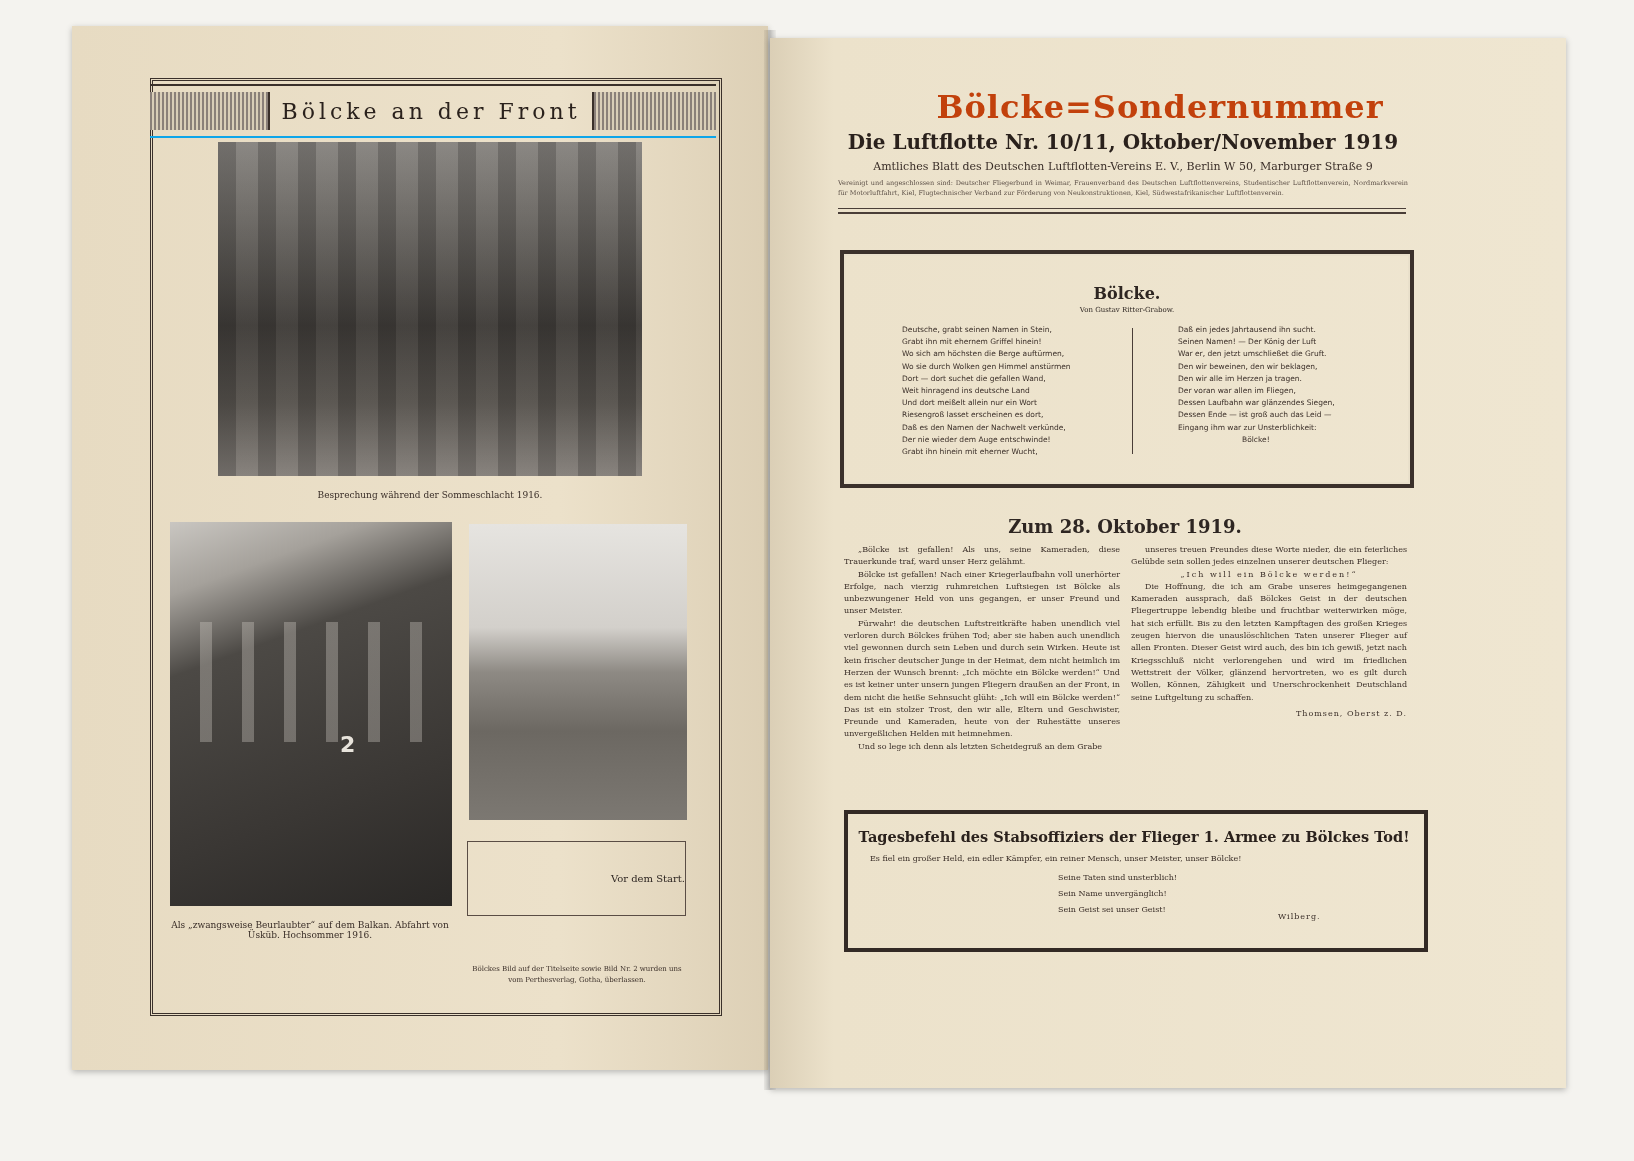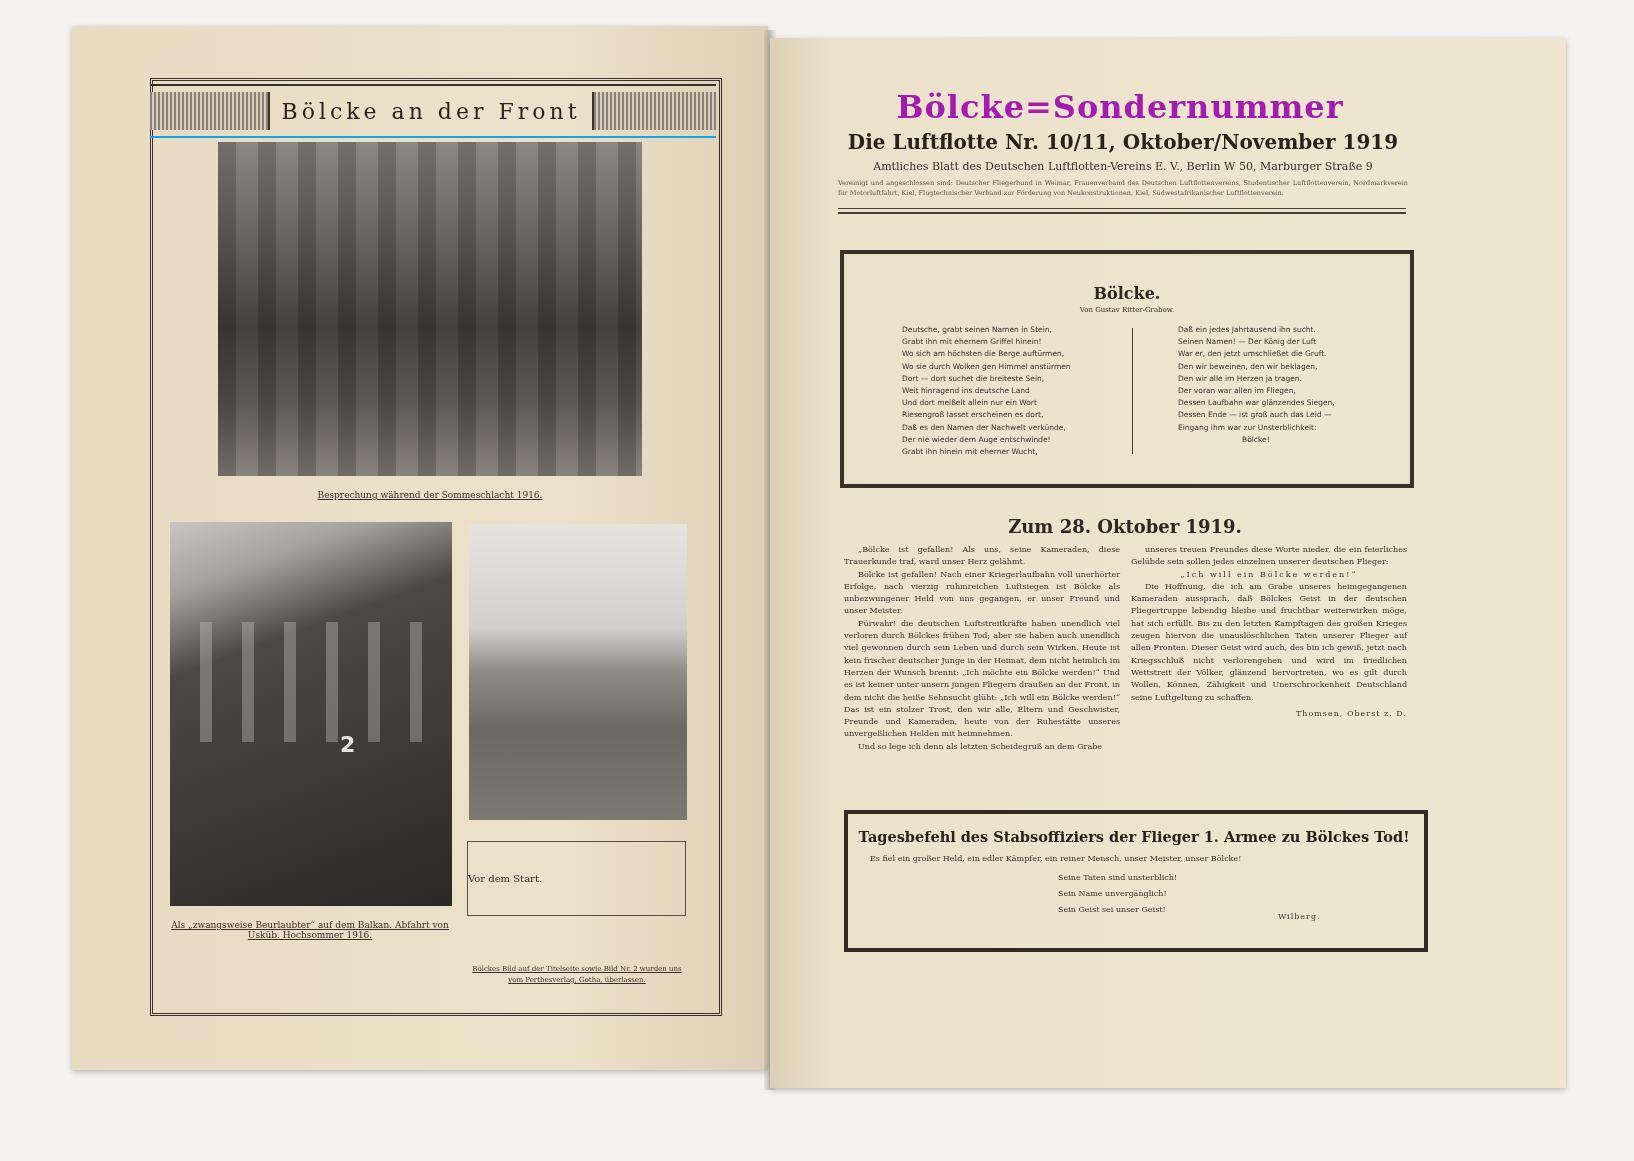--- a/index.html
+++ b/index.html
@@ -10,25 +10,25 @@
   .gutter{position:absolute;left:764px;top:30px;width:12px;height:1060px;background:linear-gradient(90deg,rgba(0,0,0,.05),rgba(0,0,0,.18),rgba(0,0,0,.04));}
 
   
   .lframe{position:absolute;left:150px;top:78px;width:566px;height:932px;border:3px double #3a302a;}
   .lheader{position:absolute;left:150px;top:84px;width:566px;height:50px;display:flex;border-top:2px solid #3a302a;border-bottom:2px solid #0ea5e9;}
   .zig{flex:0 0 118px;background:repeating-linear-gradient(90deg,#8a8079 0 2px,#d9ceb8 2px 4px);border-right:2px solid #3a302a;margin:6px 0;}
   .zig.right{border-right:none;border-left:2px solid #3a302a;flex:1;}
   .lheader .title{flex:0 0 322px;display:flex;align-items:center;justify-content:center;font-family:"DejaVu Serif",serif;font-size:22px;letter-spacing:4px;color:#2a211c;}
   .photo{position:absolute;background:#4a4744;overflow:hidden;}
   .photo .ph{position:absolute;inset:0;}
-  .caption{position:absolute;font-size:9px;color:#3a2e28;text-align:center;font-family:"DejaVu Serif",serif;text-decoration:underline;}
-  .vorstart-box{position:absolute;left:467px;top:841px;width:217px;height:73px;border:1px solid #5a4d45;display:flex;align-items:center;justify-content:flex-start;font-size:10px;}
+  .caption{position:absolute;font-size:9px;color:#3a2e28;text-align:center;font-family:"DejaVu Serif",serif;}
+  .vorstart-box{position:absolute;left:467px;top:841px;width:217px;height:73px;border:1px solid #5a4d45;display:flex;align-items:center;justify-content:flex-end;font-size:10px;}
 
   
-  .rtitle{position:absolute;left:840px;top:88px;width:560px;text-align:center;font-size:32px;font-weight:bold;letter-spacing:1px;color:#a21caf;}
+  .rtitle{position:absolute;left:880px;top:88px;width:560px;text-align:center;font-size:32px;font-weight:bold;letter-spacing:1px;color:#c2410c;}
   .rsub{position:absolute;left:838px;top:130px;width:570px;text-align:center;font-size:20px;font-weight:bold;color:#2a211c;}
   .rsub2{position:absolute;left:838px;top:160px;width:570px;text-align:center;font-size:11px;color:#3a2e28;}
   .rsmall{position:absolute;left:838px;top:178px;width:570px;font-size:6.5px;line-height:10px;color:#5a4d45;text-align:justify;}
   .rrule{position:absolute;left:838px;top:208px;width:568px;height:3px;border-top:1px solid #4a3e38;border-bottom:2px solid #4a3e38;}
 
   .poem-box{position:absolute;left:840px;top:250px;width:566px;height:230px;border:4px solid #3b312b;box-shadow:inset 0 0 0 2px #e9e0cb;}
   .poem-title{position:absolute;left:0;right:0;top:30px;text-align:center;font-size:16px;font-weight:bold;}
   .poem-author{position:absolute;left:0;right:0;top:52px;text-align:center;font-size:7px;}
   .poem-col{position:absolute;top:70px;font-size:7.5px;line-height:12.2px;color:#3a2e28;font-family:"DejaVu Sans",sans-serif;}
   .poem-col.left{left:58px;}
@@ -92,21 +92,21 @@
 <div class="rrule"></div>
 
 <div class="poem-box">
   <div class="poem-title">Bölcke.</div>
   <div class="poem-author">Von Gustav Ritter-Grabow.</div>
   <div class="poem-col left">
     <div>Deutsche, grabt seinen Namen in Stein,</div>
     <div>Grabt ihn mit ehernem Griffel hinein!</div>
     <div>Wo sich am höchsten die Berge auftürmen,</div>
     <div>Wo sie durch Wolken gen Himmel anstürmen</div>
-    <div>Dort — dort suchet die breiteste Sein,</div>
+    <div>Dort — dort suchet die gefallen Wand,</div>
     <div>Weit hinragend ins deutsche Land</div>
     <div>Und dort meißelt allein nur ein Wort</div>
     <div>Riesengroß lasset erscheinen es dort,</div>
     <div>Daß es den Namen der Nachwelt verkünde,</div>
     <div>Der nie wieder dem Auge entschwinde!</div>
     <div>Grabt ihn hinein mit eherner Wucht,</div>
   </div>
   <div class="poem-divider"></div>
   <div class="poem-col right">
     <div>Daß ein jedes Jahrtausend ihn sucht.</div>

